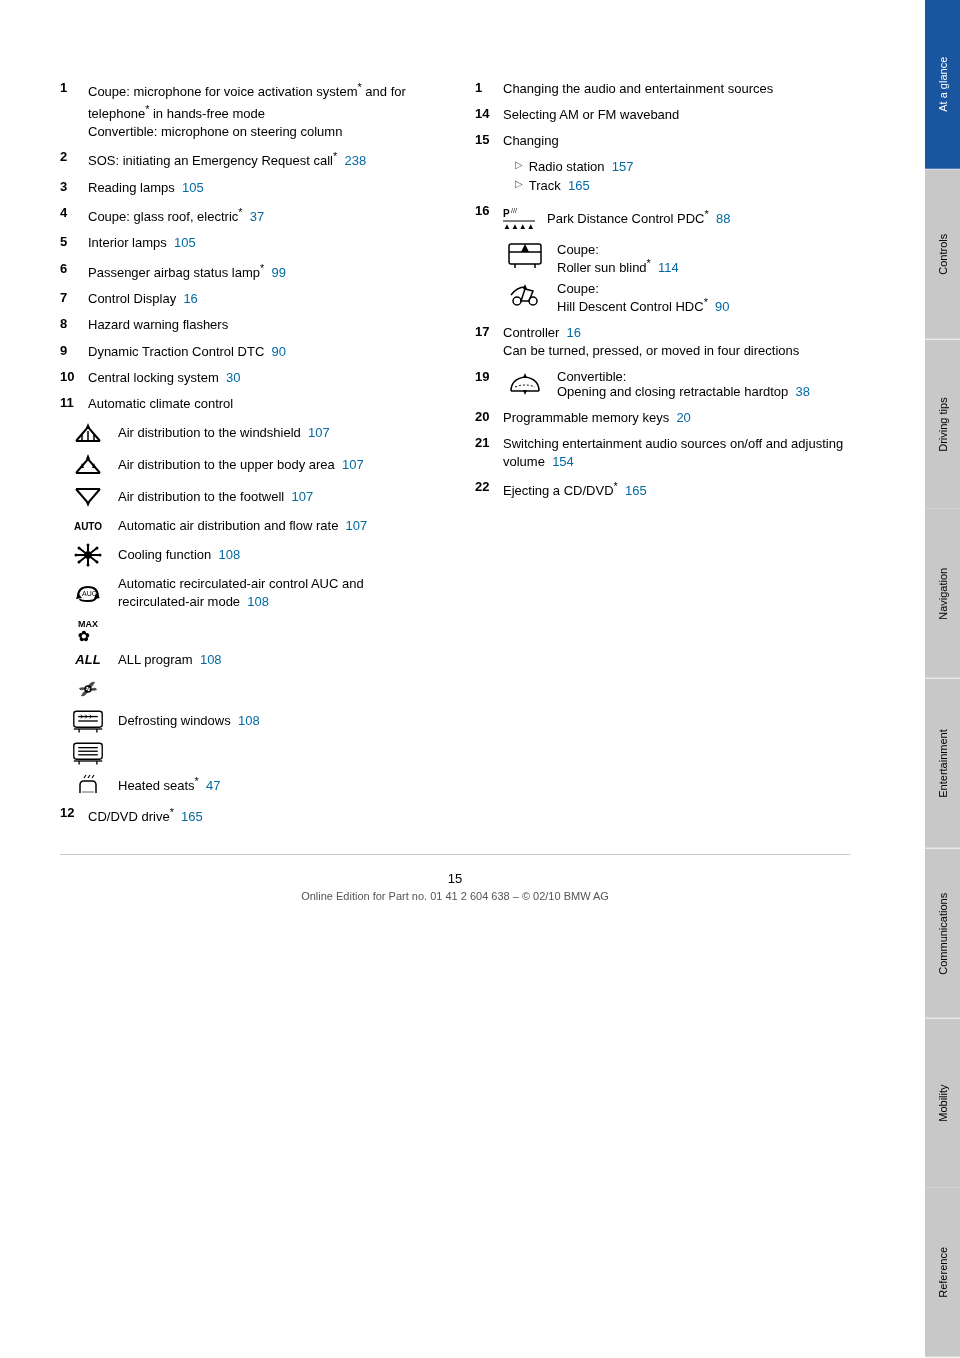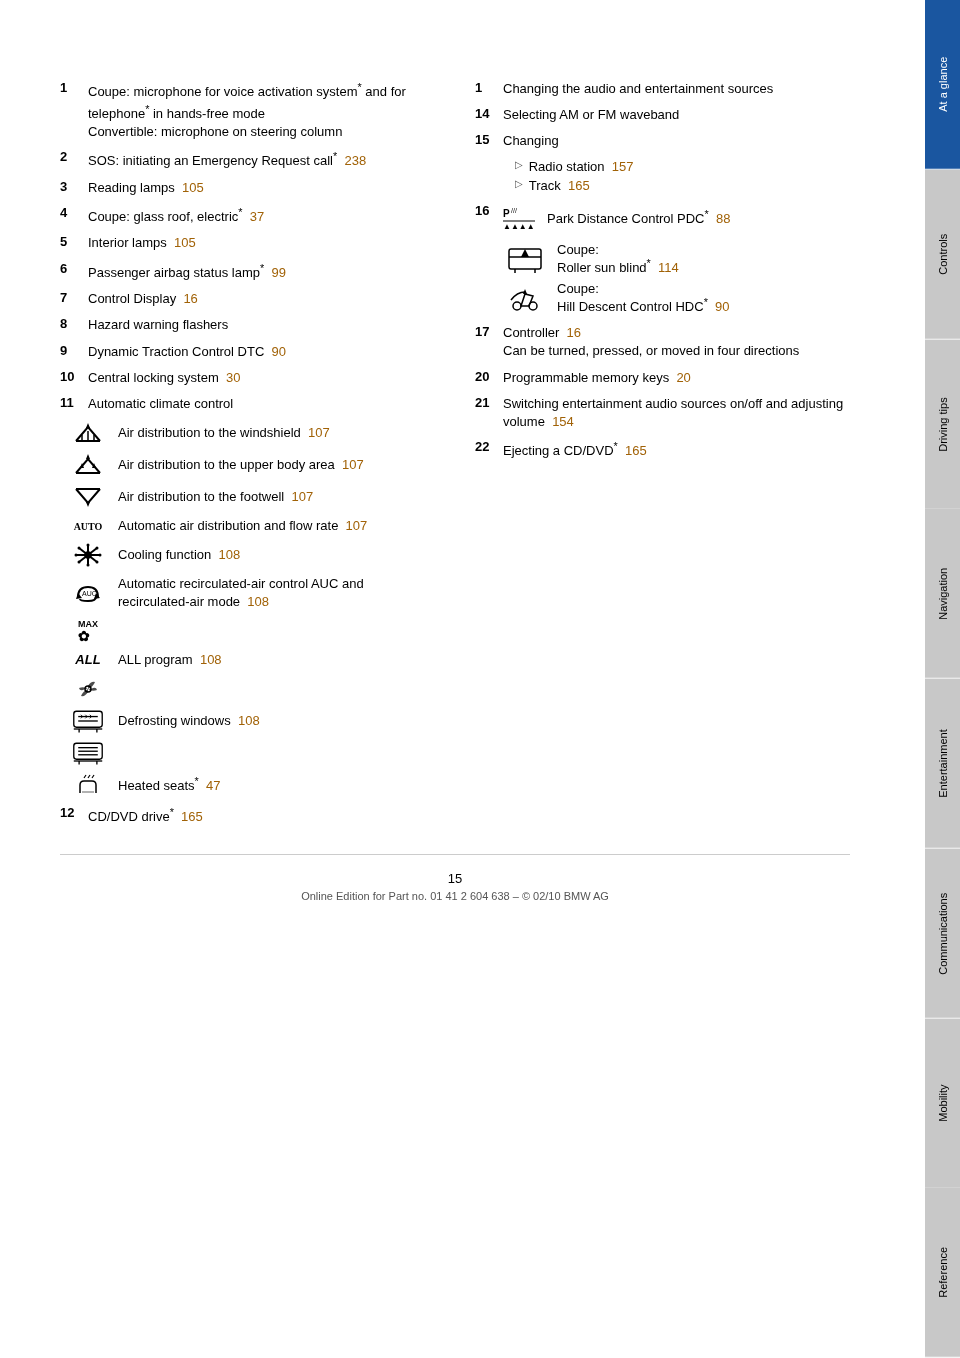--- a/index.html
+++ b/index.html
@@ -79,21 +79,21 @@
       min-width: 24px;
       margin-right: 4px;
     }
 
     .item-text {
       flex: 1;
       line-height: 1.4;
     }
 
     .item-link {
-      color: #a16207;
+      color: #0369a1;
       text-decoration: none;
     }
 
     .sub-item {
       margin-left: 12px;
       margin-bottom: 4px;
       display: flex;
       align-items: flex-start;
     }
 
@@ -141,39 +141,39 @@
 
     .page-num {
       font-size: 13px;
       color: #000;
       margin-bottom: 4px;
     }
 
     .right-icon-block {
       margin: 0 0 6px 28px;
       display: flex;
-      align-items: flex-end;
+      align-items: flex-start;
     }
 
     .right-icon {
       width: 44px;
       min-width: 44px;
       display: flex;
       align-items: center;
       justify-content: center;
       margin-right: 10px;
       font-size: 18px;
     }
 
     .bold { font-weight: bold; }
 
     .text-auto {
       font-size: 10px;
       font-weight: bold;
-      font-family: Liberation Serif, serif;
+      font-family: Liberation Sans, sans-serif;
     }
 
     .text-all {
       font-size: 13px;
       font-weight: bold;
       font-style: italic;
     }
   </style>
 </head>
 <body>
@@ -467,20 +467,35 @@
             <div>Coupe:<br>Hill Descent Control HDC<sup>*</sup> &nbsp;<a class="item-link">90</a></div>
           </div>
         </div>
 
         <div class="list-item">
           <span class="item-num bold">17</span>
           <span class="item-text">Controller &nbsp;<a class="item-link">16</a><br>Can be turned, pressed, or moved in four directions</span>
         </div>
 
 
+        <div style="margin-top:8px;margin-bottom:10px;">
+          <div class="right-icon-block" style="margin-left:0;">
+            <span class="item-num bold" style="margin-right:4px;">19</span>
+            <div class="right-icon">
+              <svg width="36" height="28" viewBox="0 0 36 28">
+                <path d="M4,22 Q4,10 18,8 Q32,10 32,22" fill="none" stroke="#000" stroke-width="1.5"></path>
+                <line x1="4" y1="22" x2="32" y2="22" stroke="#000" stroke-width="1.5"></line>
+                <polygon points="18,4 16,9 20,9" fill="#000"></polygon>
+                <polygon points="18,26 16,21 20,21" fill="#000"></polygon>
+                <path d="M8,18 Q18,14 28,18" fill="none" stroke="#000" stroke-width="1" stroke-dasharray="2,2"></path>
+              </svg>
+            </div>
+            <div>Convertible:<br>Opening and closing retractable hardtop &nbsp;<a class="item-link">38</a></div>
+          </div>
+        </div>
 
         <div class="list-item">
           <span class="item-num bold">20</span>
           <span class="item-text">Programmable memory keys &nbsp;<a class="item-link">20</a></span>
         </div>
 
         <div class="list-item" style="margin-top:6px;justify-content:flex-end;">
           <span class="item-num bold">21</span>
           <span class="item-text">Switching entertainment audio sources on/off and adjusting volume &nbsp;<a class="item-link">154</a></span>
         </div>

